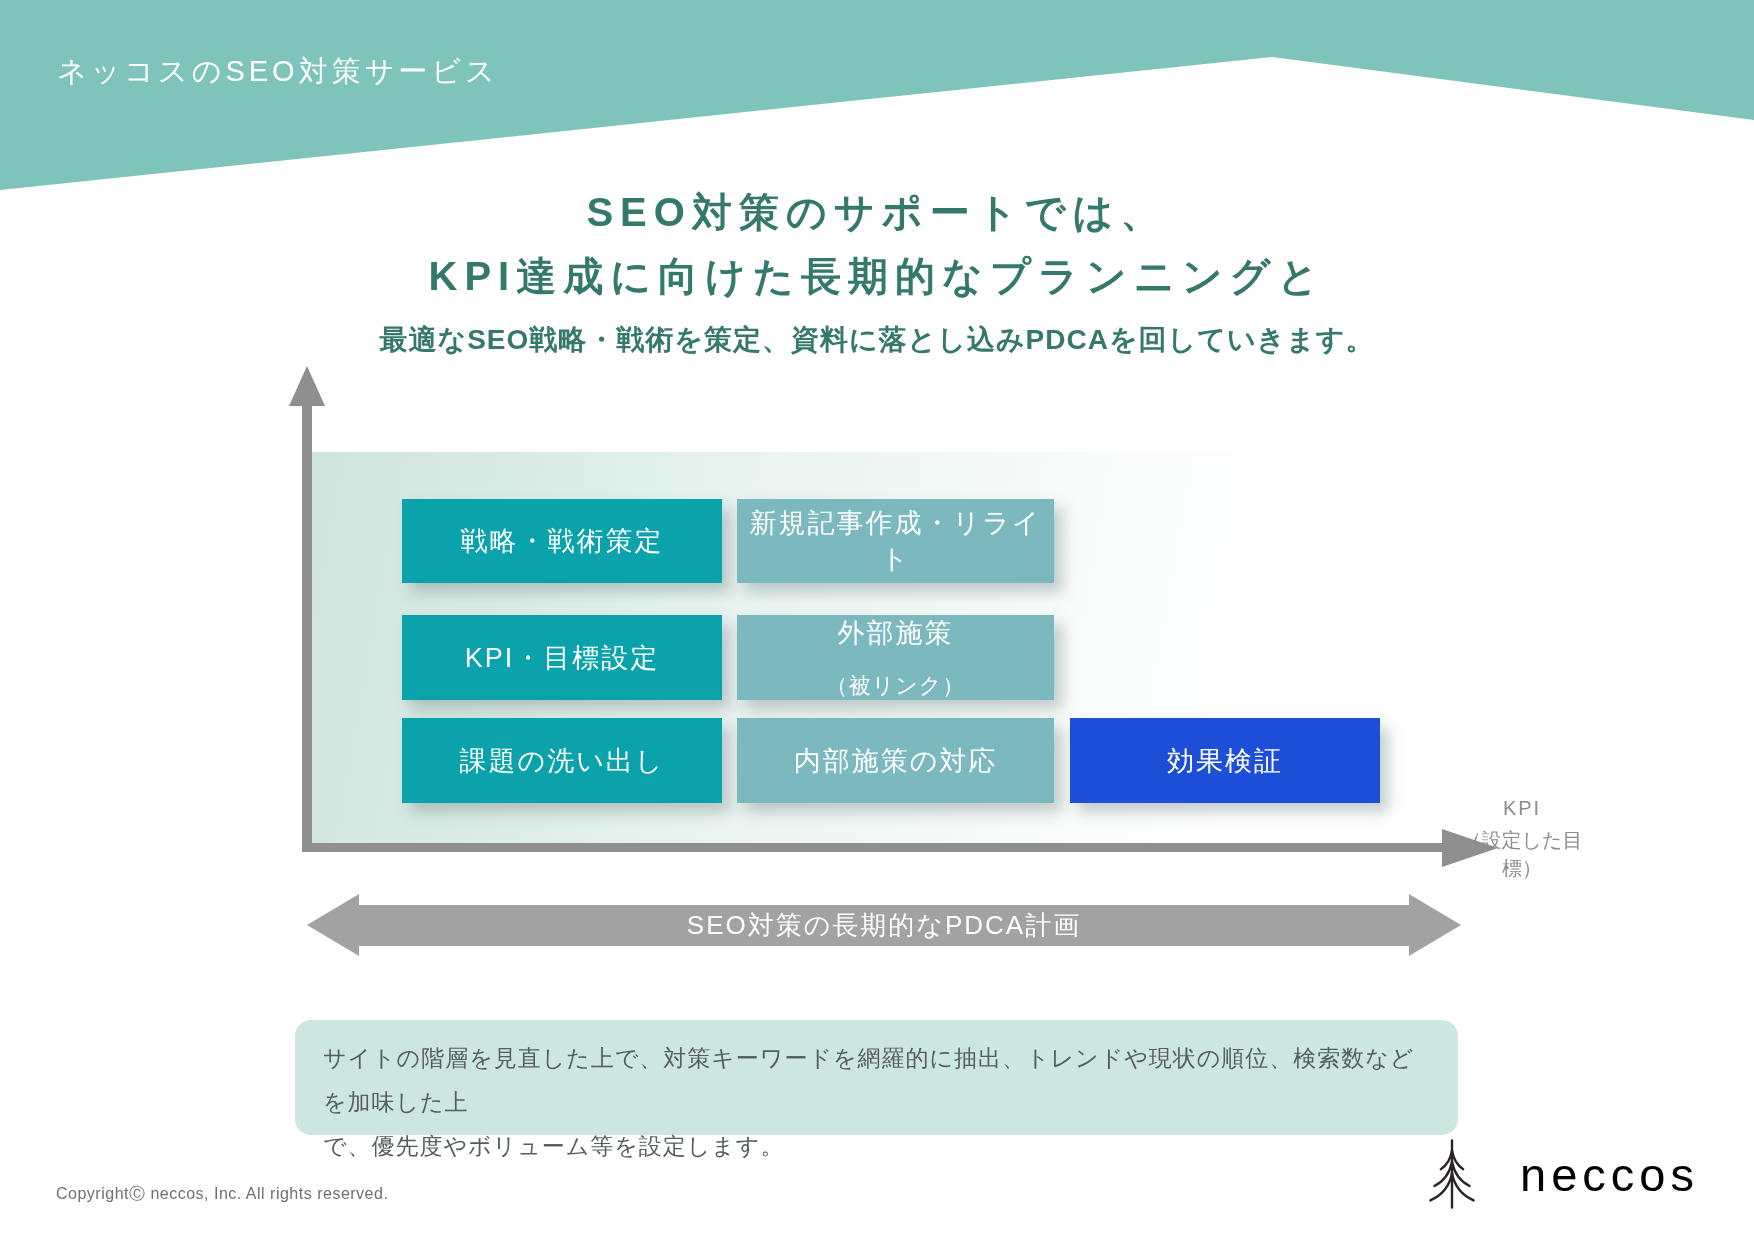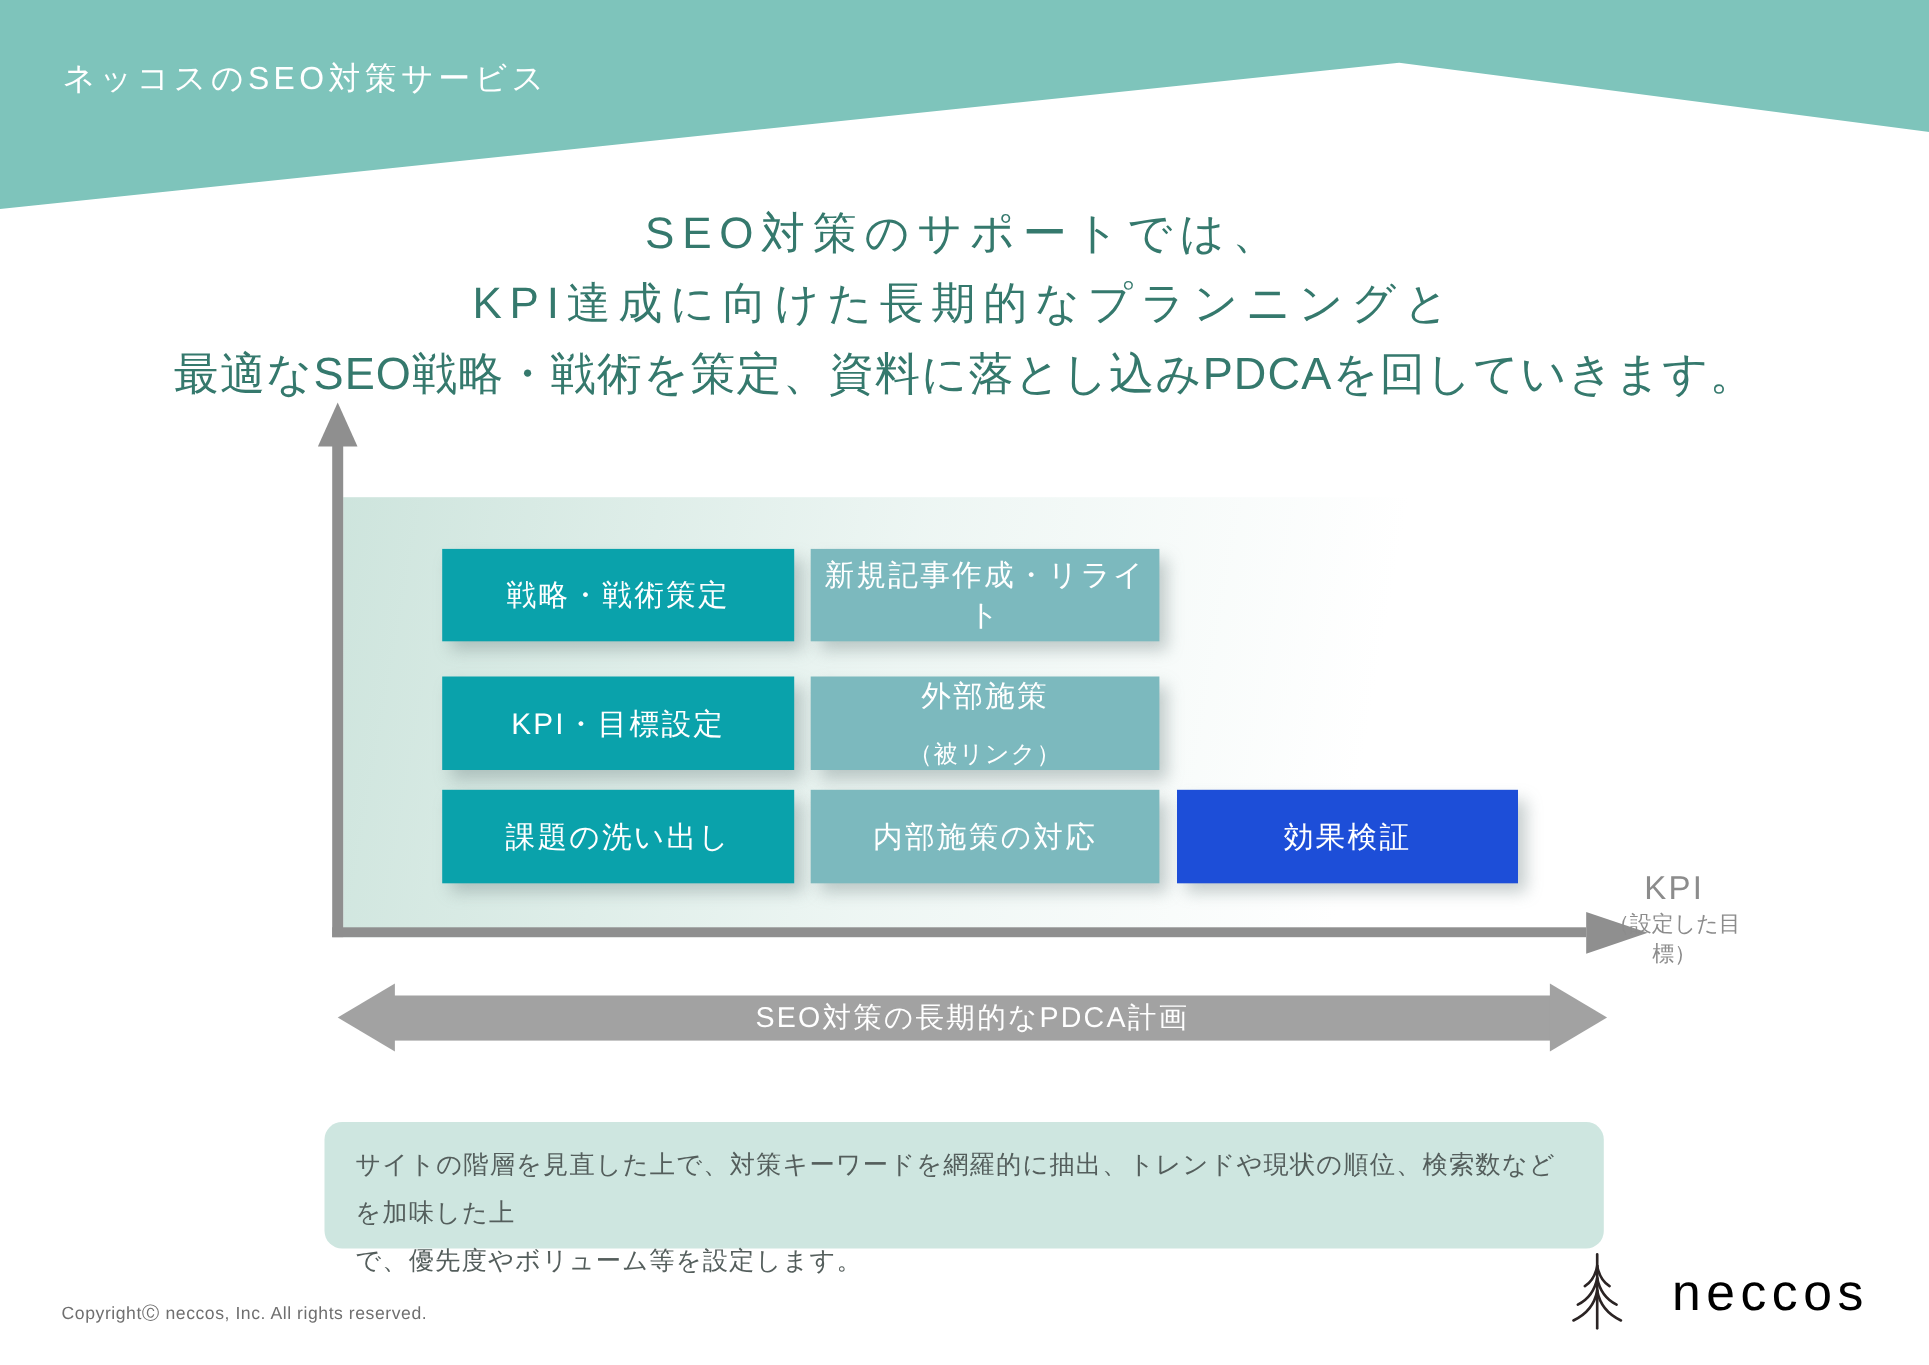--- a/index.html
+++ b/index.html
@@ -13,22 +13,22 @@
     position:absolute;left:0;top:0;width:1754px;height:192px;
     background:#7ec4bb;
     clip-path:polygon(0 0,1754px 0,1754px 120px,1272px 57px,0 190px);
   }
   .banner-title{
     position:absolute;left:57px;top:52px;
     font-size:29px;letter-spacing:4px;color:#ffffff;font-weight:400;
   }
   
   .headline{position:absolute;left:0;top:180px;width:1754px;text-align:center;color:#35796d;}
-  .headline .l1,.headline .l2{font-size:40px;letter-spacing:7px;line-height:64px;font-weight:400;}
-  .headline .l3{font-size:41px;letter-spacing:1px;line-height:64px;font-weight:400;}
+  .headline .l1,.headline .l2{font-size:40px;letter-spacing:7px;line-height:64px;font-weight:700;}
+  .headline .l3{font-size:28px;letter-spacing:1px;line-height:64px;font-weight:700;}
   
   .plot-bg{
     position:absolute;left:312px;top:452px;width:1112px;height:400px;
     background:linear-gradient(100deg, rgba(203,227,219,0.95) 0%, rgba(228,241,237,0.65) 45%, rgba(255,255,255,0) 82%);
   }
   .y-axis-shaft{position:absolute;left:302px;top:402px;width:10px;height:450px;background:#8f8f8f;}
   .y-axis-head{
     position:absolute;left:289px;top:366px;width:0;height:0;
     border-left:18px solid transparent;border-right:18px solid transparent;
     border-bottom:40px solid #8f8f8f;
@@ -47,21 +47,21 @@
   }
   .c1{background:#0aa2ab;left:402px;width:320px;}
   .c2{background:#7cb9be;left:737px;width:317px;}
   .c3{background:#1d4ed8;left:1070px;width:310px;}
   .r1{top:499px;height:84px;}
   .r2{top:615px;height:85px;}
   .r3{top:718px;height:85px;align-items:center;}
   .pbox .sub{font-size:22px;letter-spacing:1px;margin-top:20px;}
   
   .kpi-anno{position:absolute;left:1442px;top:790px;width:160px;text-align:center;color:#8c8c8c;}
-  .kpi-anno .kpi-main{font-size:30px;letter-spacing:2px;line-height:36px;}
+  .kpi-anno .kpi-main{font-size:20px;letter-spacing:2px;line-height:36px;}
   .kpi-anno .kpi-sub{font-size:20px;line-height:28px;}
   
   .pdca-body{position:absolute;left:358px;top:905px;width:1052px;height:41px;background:#a2a2a2;}
   .pdca-head-left{
     position:absolute;left:307px;top:894px;width:0;height:0;
     border-top:31px solid transparent;border-bottom:31px solid transparent;
     border-right:52px solid #a2a2a2;
   }
   .pdca-head-right{
     position:absolute;left:1409px;top:894px;width:0;height:0;

